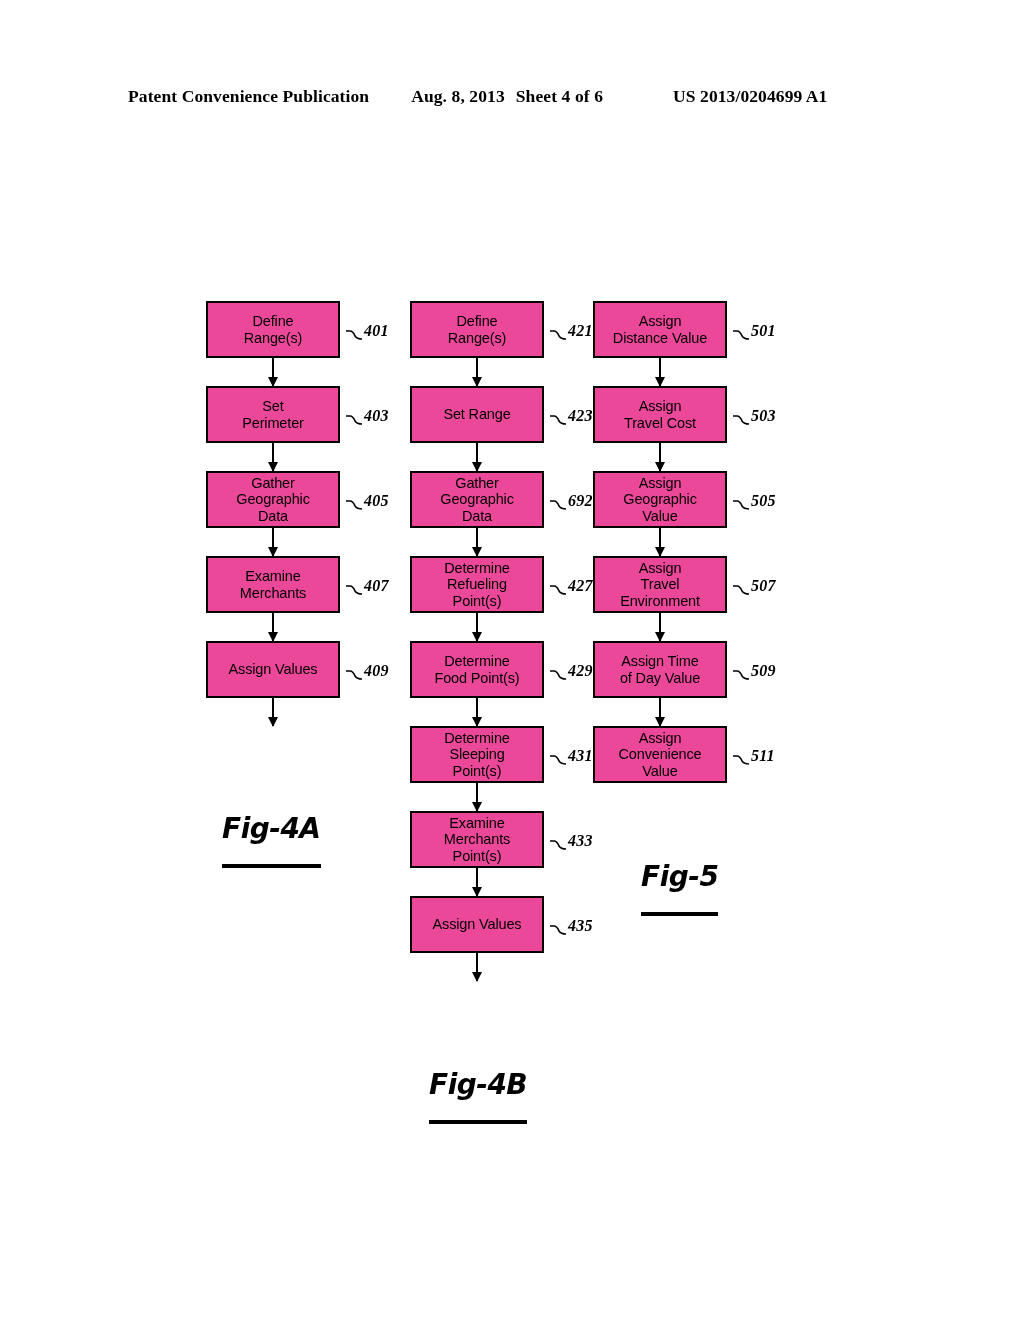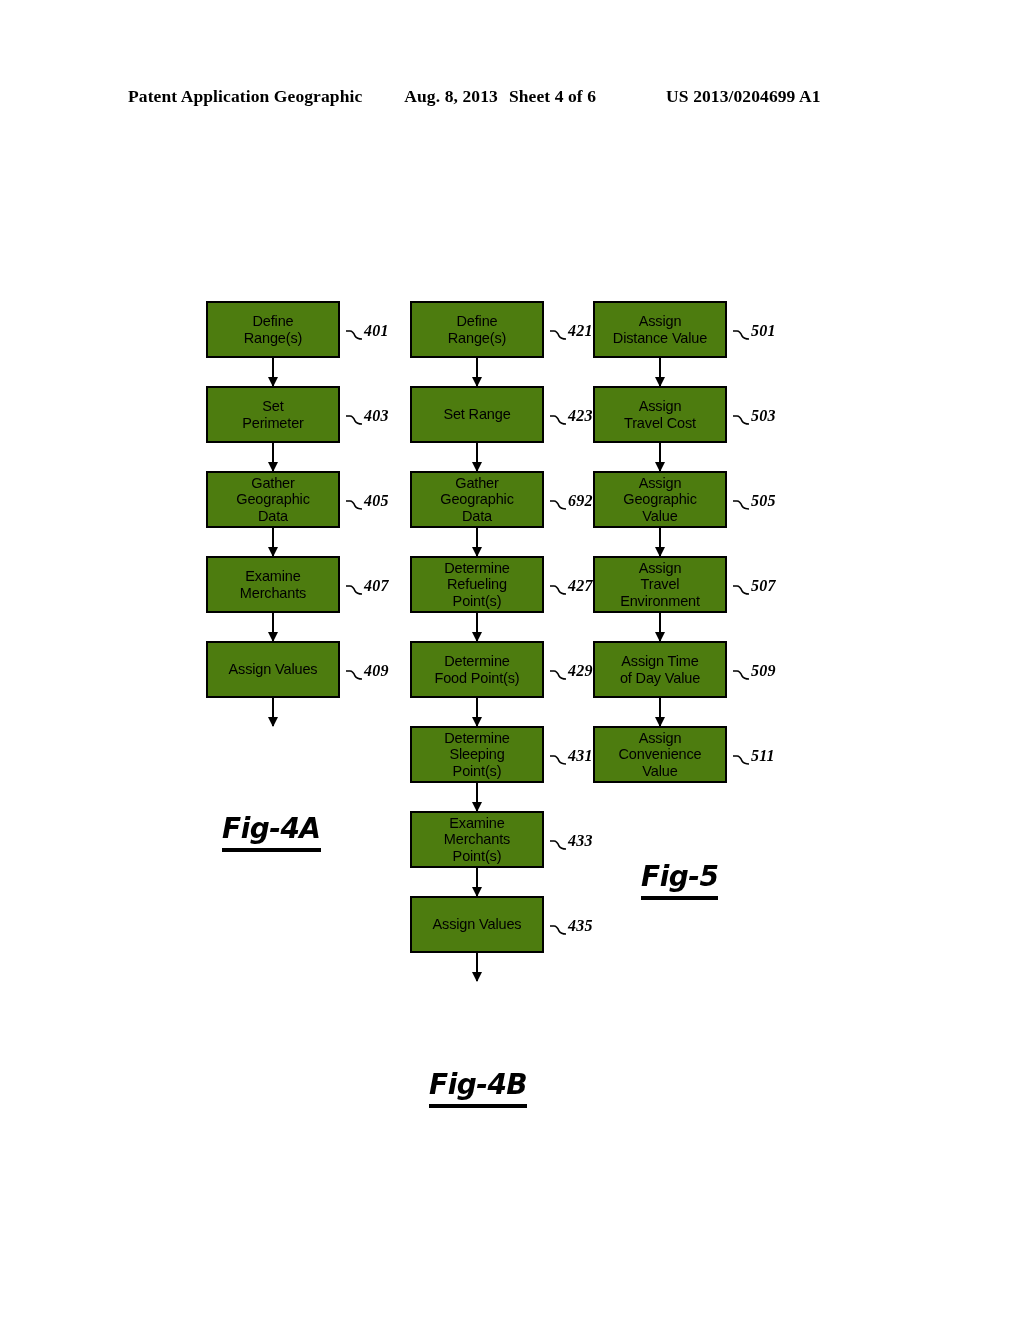--- a/index.html
+++ b/index.html
@@ -60,21 +60,21 @@
   .node-wrap.last { height: 57px; }
 
   .node-box {
     position: absolute;
     top: 0;
     left: 0;
     width: 134px;
     height: 57px;
     box-sizing: border-box;
     border: 2px solid #000;
-    background: #4d7c0f;
+    background: #ec4899;
     display: flex;
     align-items: center;
     justify-content: center;
     text-align: center;
     line-height: 1.12;
     font-size: 14.5px;
     letter-spacing: -0.15px;
     padding: 0 12px;
   }
   .node-box .label { display: block; width: 100%; }
@@ -126,32 +126,32 @@
 
   
   .fig-caption {
     position: absolute;
     font-family: "DejaVu Sans", sans-serif;
     font-style: italic;
     font-weight: bold;
     font-size: 28px;
     letter-spacing: -0.5px;
     white-space: nowrap;
-    padding-bottom: 3px;
+    padding-bottom: 19px;
     border-bottom: 4px solid #000;
   }
   #cap-4a { top: 812px; left: 222px; }
   #cap-5  { top: 860px; left: 641px; }
   #cap-4b { top: 1068px; left: 429px; }
 </style>
 </head>
 <body>
 
 <div class="page-header">
-  <span class="hdr-pub">Patent Application Geographic</span>
+  <span class="hdr-pub">Patent Convenience Publication</span>
   <span class="hdr-date">Aug. 8, 2013</span>
   <span class="hdr-sheet">Sheet 4 of 6</span>
   <span class="hdr-number">US 2013/0204699 A1</span>
 </div>
 
 <div id="flowchart">
   <div class="column" id="col-4a">
       <div class="node-wrap">
         <div class="node-box">
           <span class="label">Define<br>Range(s)</span>

